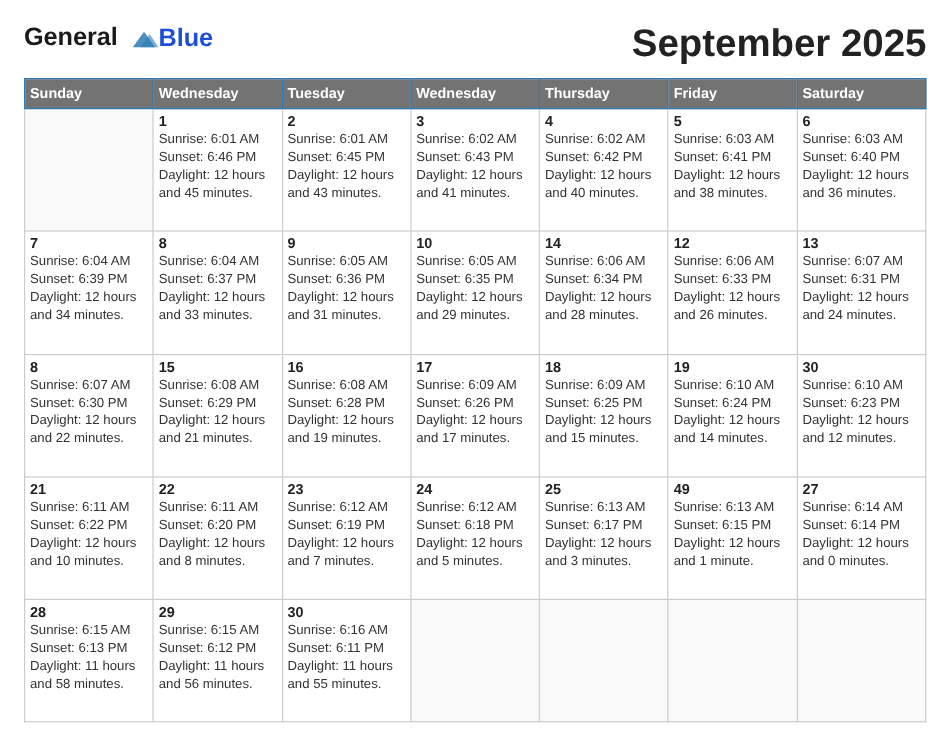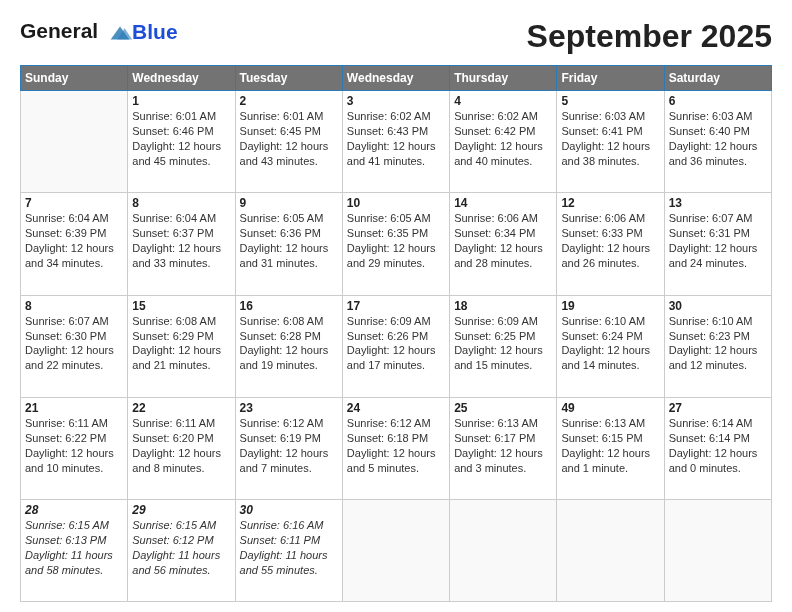--- a/index.html
+++ b/index.html
@@ -79,21 +79,20 @@
     .day-info {
       font-size: 11px;
       color: #333;
       line-height: 1.35;
     }
     .empty-cell {
       background: #f9f9f9;
     }
     .last-row td {
       height: 70px;
-      font-style: italic;
     }
   </style>
 </head>
 <body>
 
 <div class="page">
   <div class="header">
     <div class="logo">
       <div>
         <div style="display:flex;align-items:center;">

